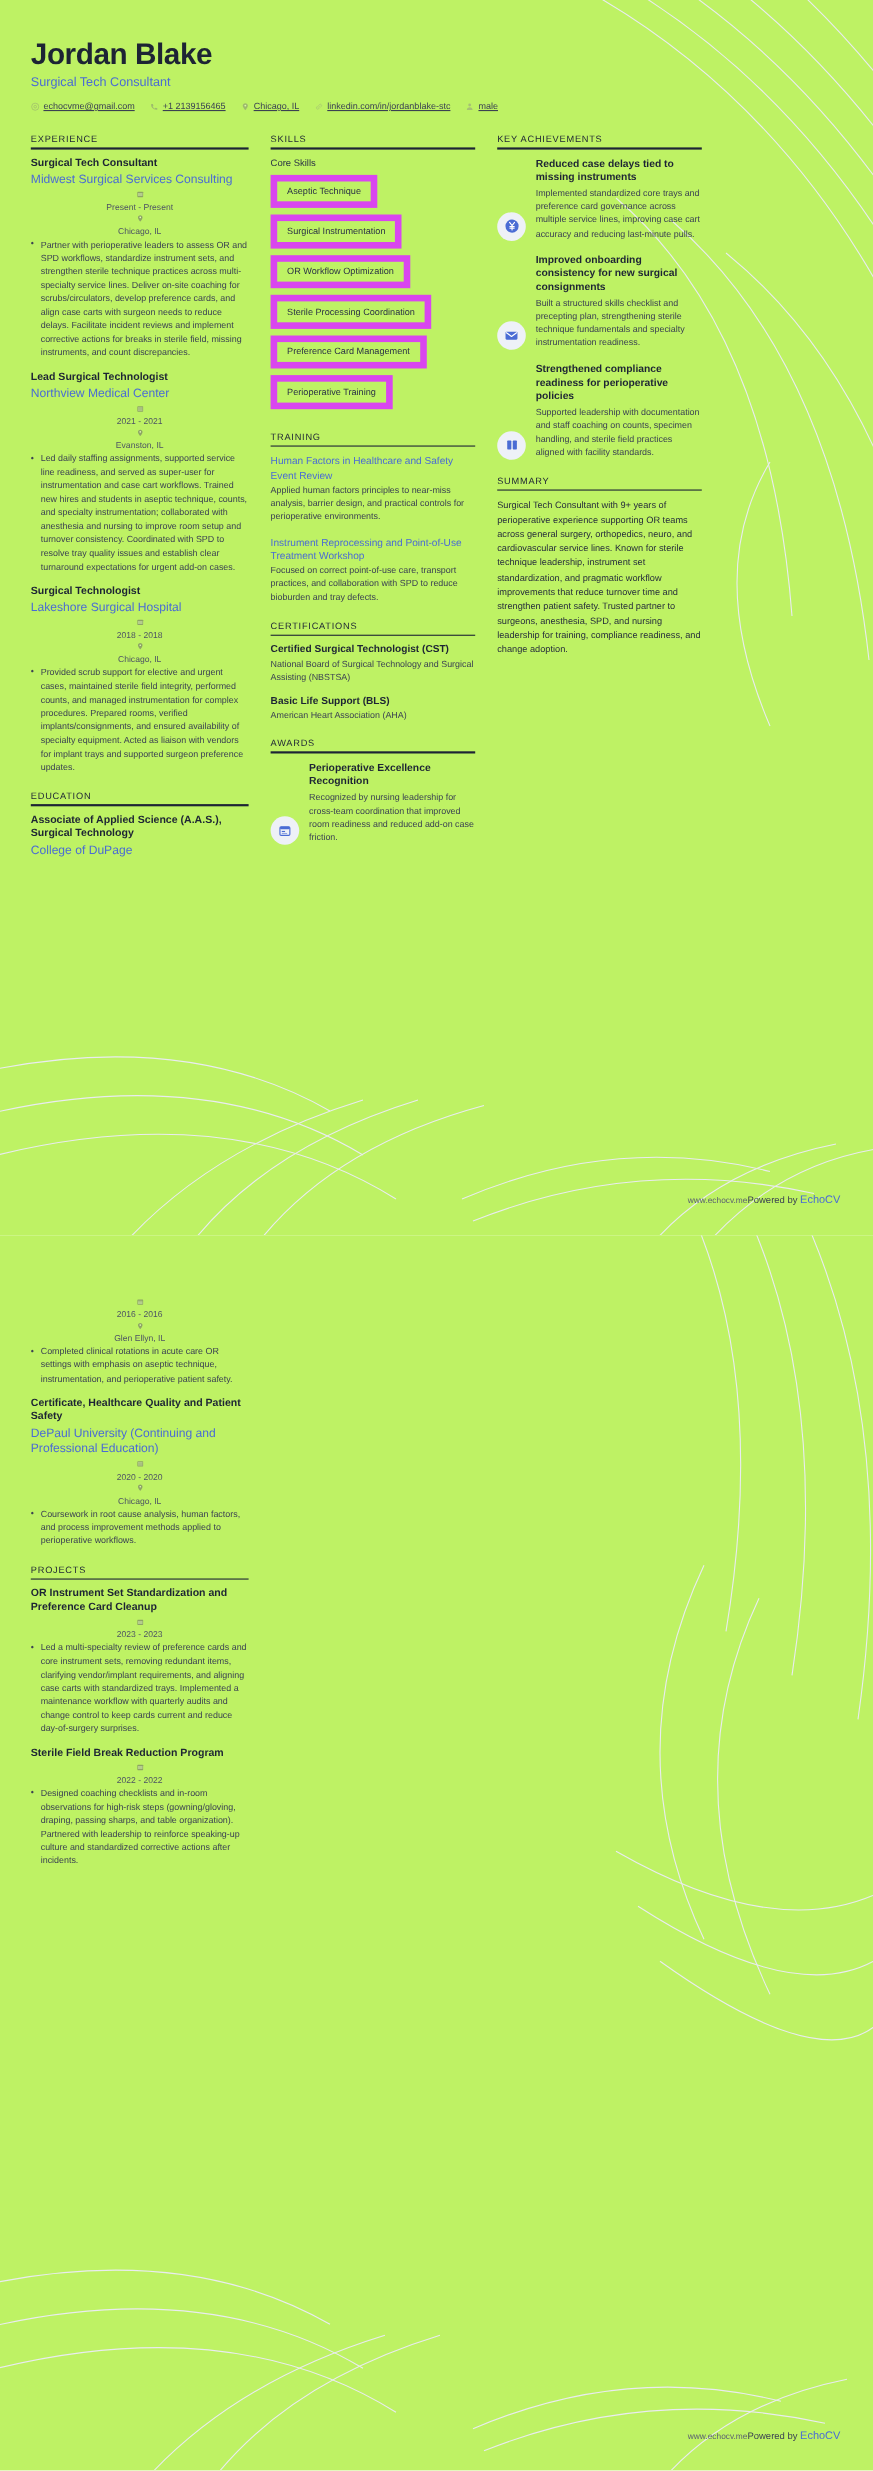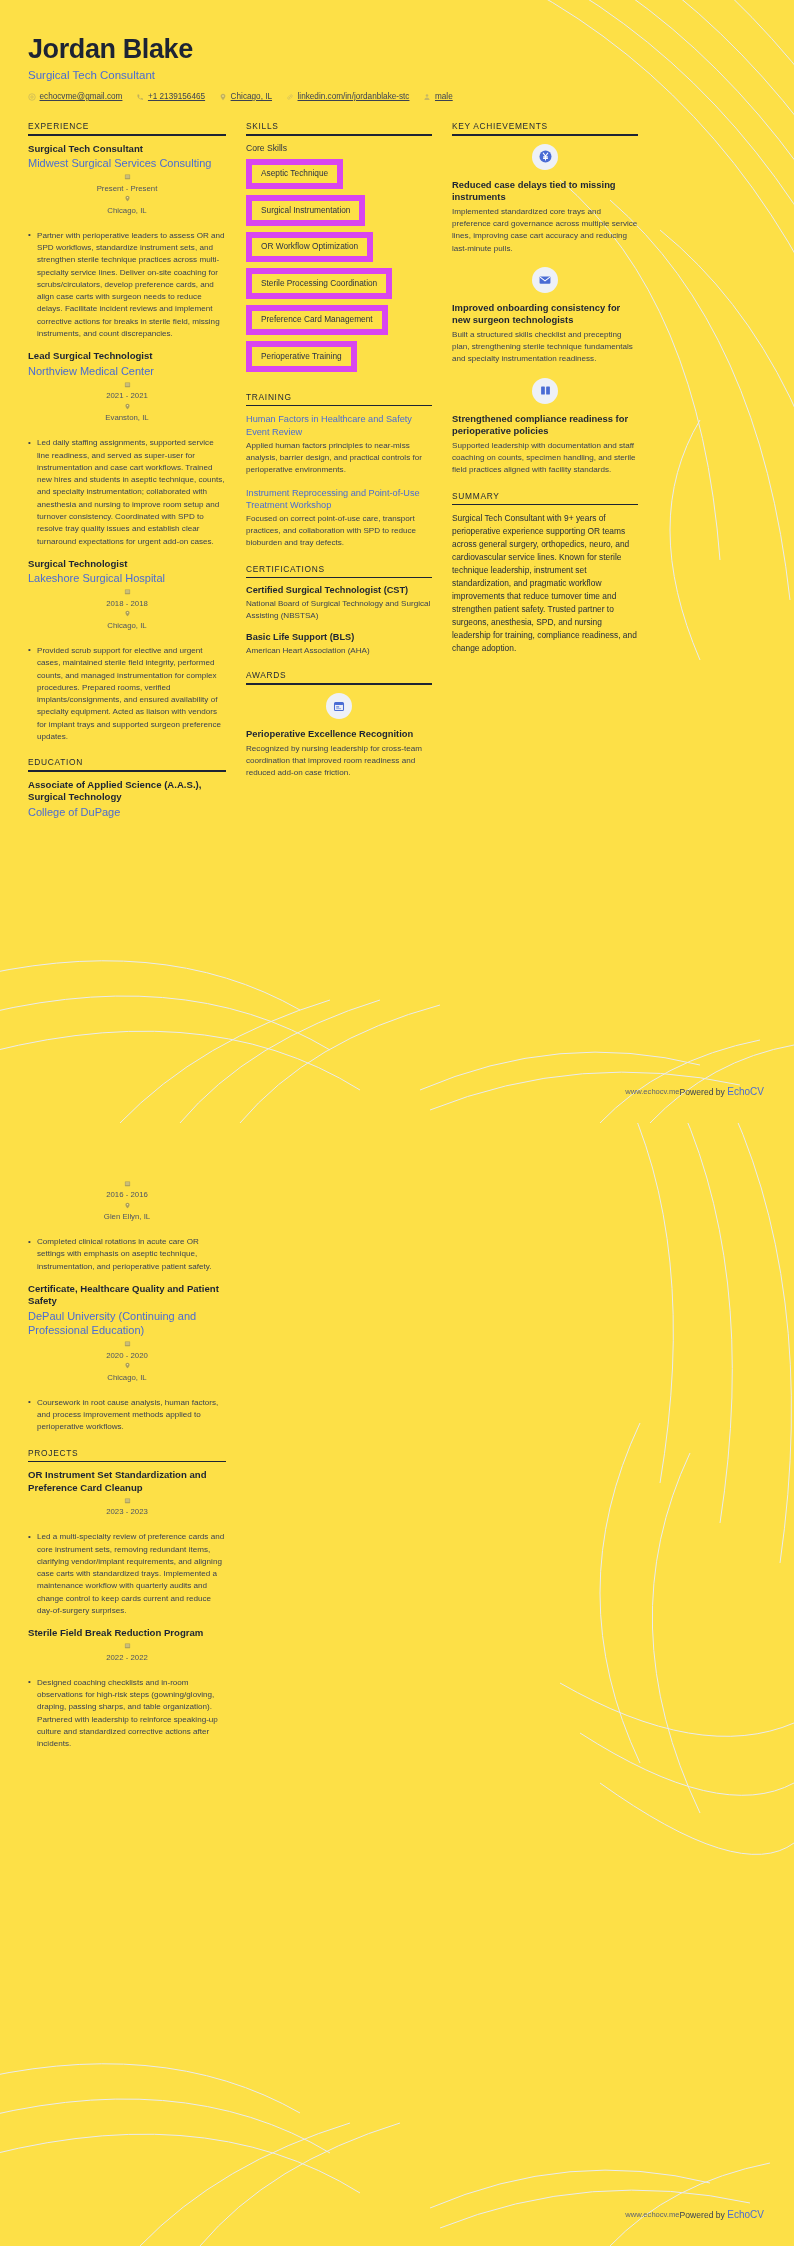--- a/index.html
+++ b/index.html
@@ -6,21 +6,21 @@
   html, body {
     width: 794px;
     background: #ffffff;
     font-family: "Liberation Sans", sans-serif;
     color: #2b3245;
   }
   .page {
     position: relative;
     width: 794px;
     height: 1123px;
-    background: #fde047;
+    background: #bef264;
     overflow: hidden;
   }
   .bg-deco {
     position: absolute;
     inset: 0;
     width: 794px;
     height: 1123px;
     pointer-events: none;
     z-index: 0;
   }
@@ -97,21 +97,21 @@
   .meta-row {
     display: flex;
     align-items: center;
     gap: 3.5px;
     font-size: 7.8px;
     color: #4d5463;
     margin-top: 2.5px;
     flex-direction: column;
   }
   .meta-row svg { opacity: .55; display: block; }
-  ul.bullets { list-style: none; margin-top: 15px; }
+  ul.bullets { list-style: none; margin-top: 2px; }
   ul.bullets li {
     position: relative;
     padding-left: 9px;
     font-size: 8.1px;
     line-height: 1.52;
     color: #3b4252;
     margin-bottom: 2px;
   }
   ul.bullets li::before {
     content: "\2022";
@@ -161,22 +161,21 @@
     color: #3b4252;
     line-height: 1.45;
     margin-top: 1px;
   }
 
   
   .ach {
     display: flex;
     gap: 9px;
     margin-bottom: 11px;
-    align-items: center;
-    flex-direction: column;
+    align-items: flex-end;
   }
   .ach-badge {
     width: 26px;
     height: 26px;
     border-radius: 50%;
     background: #eef1f7;
     flex: none;
     display: flex;
     align-items: center;
     justify-content: center;
@@ -484,21 +483,21 @@
           </div>
 
           <div class="ach">
             <div class="ach-badge">
               <svg width="14" height="14" viewBox="0 0 16 16">
                   <rect x="1.8" y="4" width="12.4" height="8.4" rx="1.2" fill="#4a6cd4"></rect>
                   <path d="M2.4 4.8 L8 9 L13.6 4.8" fill="none" stroke="#fff" stroke-width="1.2" stroke-linejoin="round"></path>
                 </svg>
             </div>
             <div class="ach-body">
-              <div class="ach-title">Improved onboarding consistency for new surgeon technologists</div>
+              <div class="ach-title">Improved onboarding consistency for new surgical consignments</div>
               <div class="ach-desc">Built a structured skills checklist and precepting plan, strengthening sterile technique fundamentals and specialty instrumentation readiness.</div>
             </div>
           </div>
 
           <div class="ach">
             <div class="ach-badge">
               <svg width="13" height="13" viewBox="0 0 16 16">
                   <rect x="2.6" y="3" width="4.6" height="10" rx="0.8" fill="#4a6cd4"></rect>
                   <rect x="8.8" y="3" width="4.6" height="10" rx="0.8" fill="#4a6cd4"></rect>
                 </svg>

